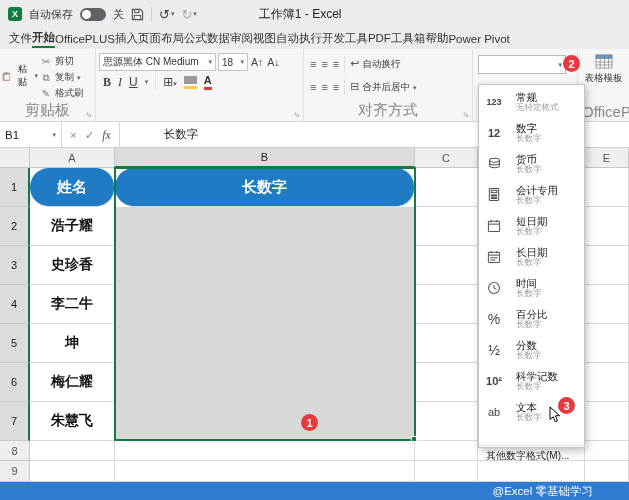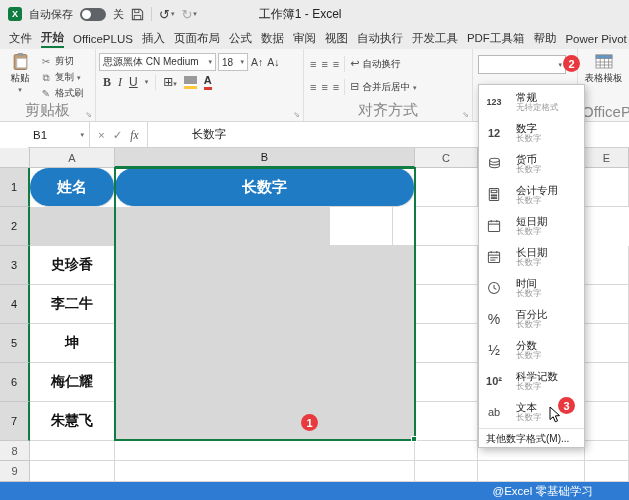--- a/index.html
+++ b/index.html
@@ -17,33 +17,33 @@
     display:flex; align-items:center; justify-content:center; border-radius:3px; flex:none; }
   .toggle { width:26px; height:13px; background:#5f6368; border-radius:7px; position:relative; display:inline-block; flex:none; }
   .knob { position:absolute; left:2px; top:2px; width:9px; height:9px; background:#fff; border-radius:50%; }
   .tbtn { display:inline-flex; align-items:center; gap:1px; font-size:13px; color:#444; }
   .caret { font-size:7px; color:#666; }
   .dis { color:#ababab; }
   .tdiv { width:1px; height:14px; background:#d0d0d0; }
   .wtitle { margin-left:55px; font-size:12px; color:#222; }
   
   .menubar { position:absolute; top:28px; left:0; right:0; height:21px; background:#ececec;
-    display:flex; align-items:center; padding-left:9px; gap:9px; font-size:11.5px; color:#333; white-space:nowrap; }
+    display:flex; align-items:center; padding-left:9px; gap:0; font-size:11.5px; color:#333; white-space:nowrap; }
   .mtab { cursor:default; }
   .mtab.active { font-weight:bold; border-bottom:2px solid var(--green); padding-bottom:1px; }
   
   .ribbon { position:absolute; top:49px; left:0; right:0; height:73px; background:#f6f6f6;
     border-bottom:1px solid #d8d8d8; display:flex; }
   .rgroup { position:relative; height:100%; border-right:1px solid #e0e0e0; }
   .glabel { position:absolute; bottom:1px; left:0; right:0; text-align:center; font-size:15px; color:#888; }
   .glabel.left { text-align:left; padding-left:4px; }
   .launcher { position:absolute; bottom:2px; right:3px; font-size:8px; color:#999; }
   .g-clip { width:96px; }
   .clip-wrap { display:flex; padding:3px 2px 0; }
-  .paste { display:flex; flex-direction:column; align-items:center; width:36px; gap:1px; font-size:9.5px; color:#333; }
+  .paste { display:flex; flex-direction:row; align-items:center; width:36px; gap:7px; font-size:9.5px; color:#333; }
   .minis { display:flex; flex-direction:column; gap:3px; margin-left:2px; margin-top:3px; font-size:9.5px; color:#444; }
   .mini { display:flex; align-items:center; gap:3px; }
   .micon { font-size:10px; color:#777; width:12px; text-align:center; }
   .g-font { width:208px; }
   .f-r1 { display:flex; gap:2px; margin:4px 3px 3px; align-items:center; }
   .combo { height:18px; background:#fff; border:1px solid #c2c2c2; font-size:10px; color:#333;
     display:flex; align-items:center; justify-content:space-between; padding:0 3px; }
   .fname { width:117px; }
   .fsize { width:30px; }
   .abtn { font-size:10.5px; color:#444; padding:0 1px; }
@@ -59,21 +59,21 @@
   .a-r1,.a-r2 { display:flex; align-items:center; gap:5px; padding:0 6px; font-size:11px; color:#555; }
   .a-r1 { margin-top:7px; } .a-r2 { margin-top:7px; }
   .alabel { font-size:9.5px; color:#333;text-align:right; }
   .g-num { width:105px; }
   .numcombo { margin:6px 4px 0 5px; width:88px; height:19px; background:#fff; border:1px solid #b8b8b8;
     display:flex; align-items:center; justify-content:flex-end; padding:0 3px; font-size:10px; }
   .g-tools { flex:1; border-right:none; }
   .tools-btn { display:flex; flex-direction:column; align-items:center; margin-top:5px; gap:2px; font-size:9.5px; color:#333; }
   
   .formulabar { position:absolute; top:122px; left:0; right:0; height:26px; background:#fff;
-    border-bottom:1px solid #cfcfcf; display:flex; align-items:stretch; font-size:11.5px;margin-left:28px; }
+    border-bottom:1px solid #cfcfcf; display:flex; align-items:stretch; font-size:11.5px; }
   .namebox { width:62px; display:flex; align-items:center; justify-content:space-between; padding:0 5px;
     border-right:1px solid #d8d8d8; color:#222; }
   .fbtns { display:flex; align-items:center; gap:8px; padding:0 8px; border-right:1px solid #d8d8d8; color:#888; }
   .fx { font-style:italic; color:#555; font-family:"Liberation Serif", serif; }
   .fcontent { display:flex; align-items:center; padding-left:44px; color:#222; }
   
   .sheet { position:absolute; top:148px; left:0; width:629px; height:334px; background:#fff; }
   .chrow { display:flex; height:20px; }
   .corner { width:30px; background:#efefef; border-right:1px solid #c8c8c8; border-bottom:1px solid #c8c8c8; flex:none; }
   .ch { background:#efefef; border-right:1px solid #c8c8c8; border-bottom:1px solid #c8c8c8; font-size:11px; color:#555;
@@ -101,21 +101,21 @@
   .dd-item { height:31px; display:flex; align-items:center; padding-left:4px; gap:11px; cursor:default; }
   .dd-icon { width:22px; display:flex; align-items:center; justify-content:center; color:#444; font-size:11px;
     font-weight:bold; flex:none; }
   .dd-icon.small { font-size:9px; }
   .dd-icon.big { font-size:14px; font-weight:normal; }
   .dd-icon.plain { font-size:11px; font-weight:normal; }
   .dd-txt { display:flex; flex-direction:column; line-height:1.15; }
   .dd-label { font-size:10.5px; color:#222; }
   .dd-sub { font-size:8.5px; color:#999; }
   .dd-footer { border-top:1px solid #e0e0e0; height:20px; display:flex; align-items:center; padding-left:7px;
-    font-size:10px; color:#222; margin-top:1px; }
+    font-size:10px; color:#222; margin-top:18px; }
   
   .badge { position:absolute; width:17px; height:17px; background:var(--red); border-radius:50%; color:#fff;
     font-size:11px; font-weight:bold; display:flex; align-items:center; justify-content:center; z-index:30; }
   #badge1 { left:301px; top:414px; }
   #badge2 { left:563px; top:55px; }
   #badge3 { left:558px; top:397px; }
   .cursor { position:absolute; left:549px; top:406px; z-index:40; }
   svg.ic { display:block; }
 </style>
 </head>
@@ -292,20 +292,21 @@
     <div class="r tall">
       <div class="rh hl">1</div>
       <div class="cell ca hdrblue">姓名</div>
       <div class="cell cb hdrblue">长数字</div>
       <div class="cell cc"></div>
       <div class="cell cd"></div>
       <div class="cell ce"></div>
     </div>
     <div class="r tall">
       <div class="rh hl">2</div>
+      <div class="cell ca namecell">浩子耀</div>
       <div class="cell cb selcell"></div>
       <div class="cell cc"></div>
       <div class="cell cd"></div>
       <div class="cell ce"></div>
     </div>
     <div class="r tall">
       <div class="rh hl">3</div>
       <div class="cell ca namecell">史珍香</div>
       <div class="cell cb selcell"></div>
       <div class="cell cc"></div>

